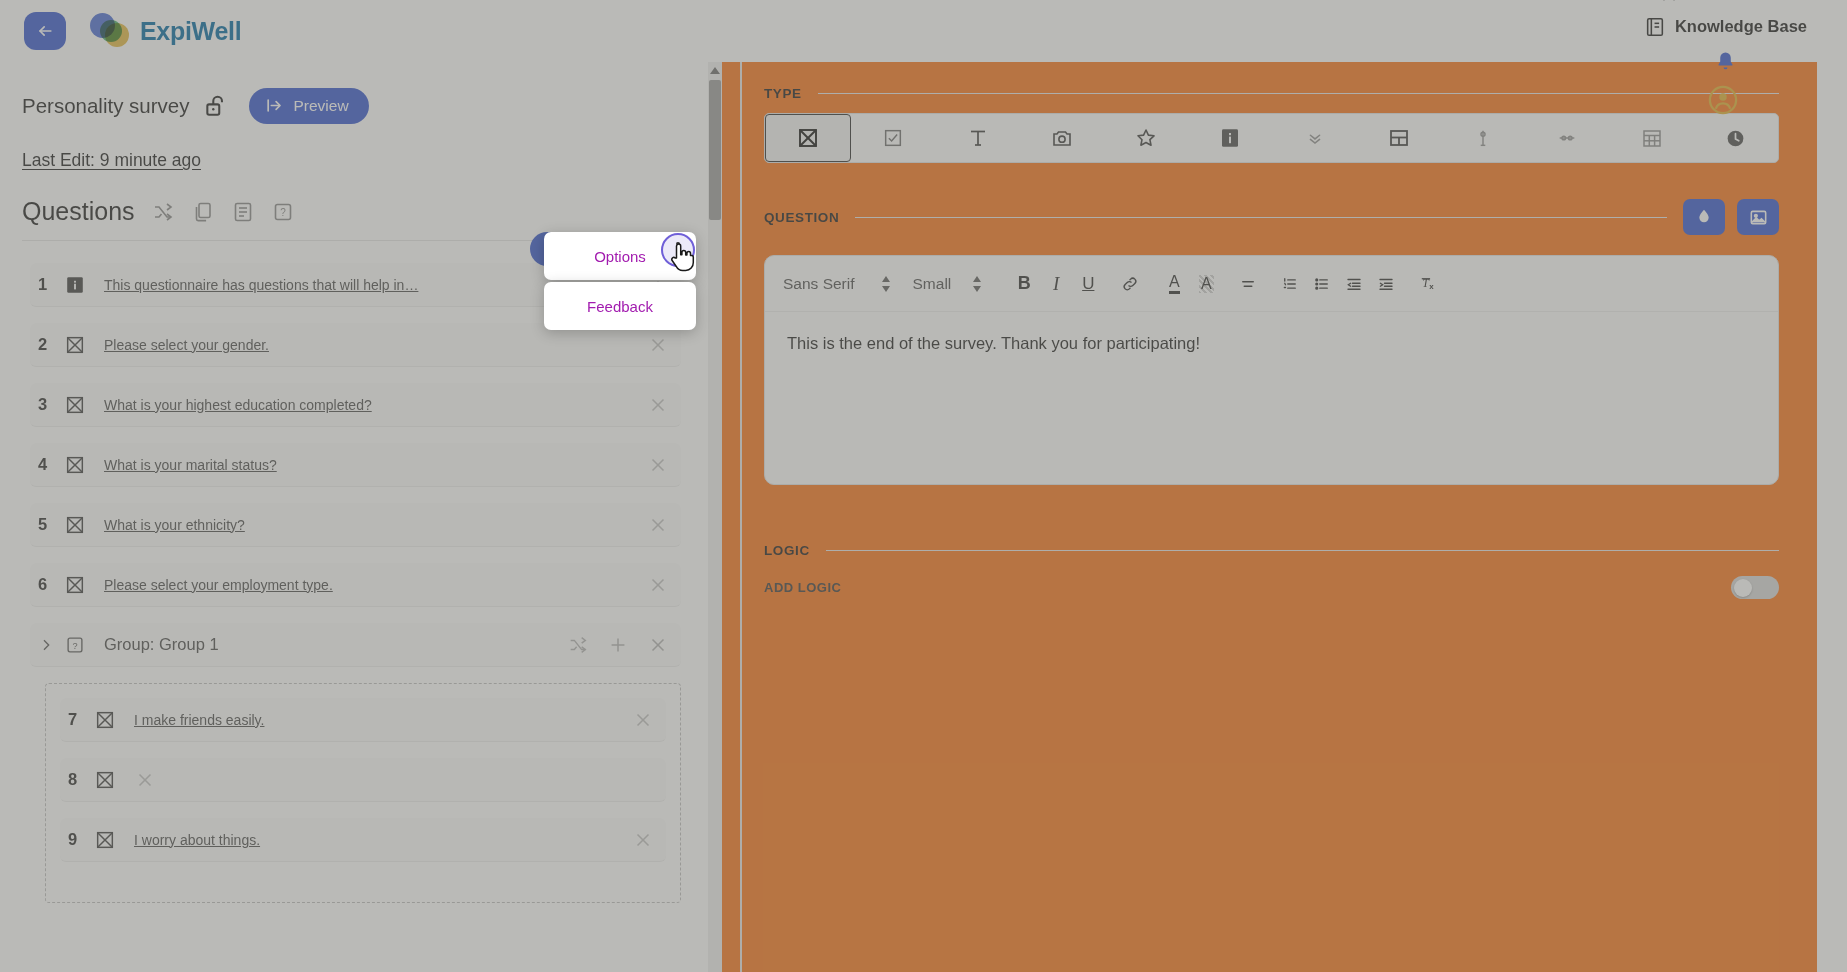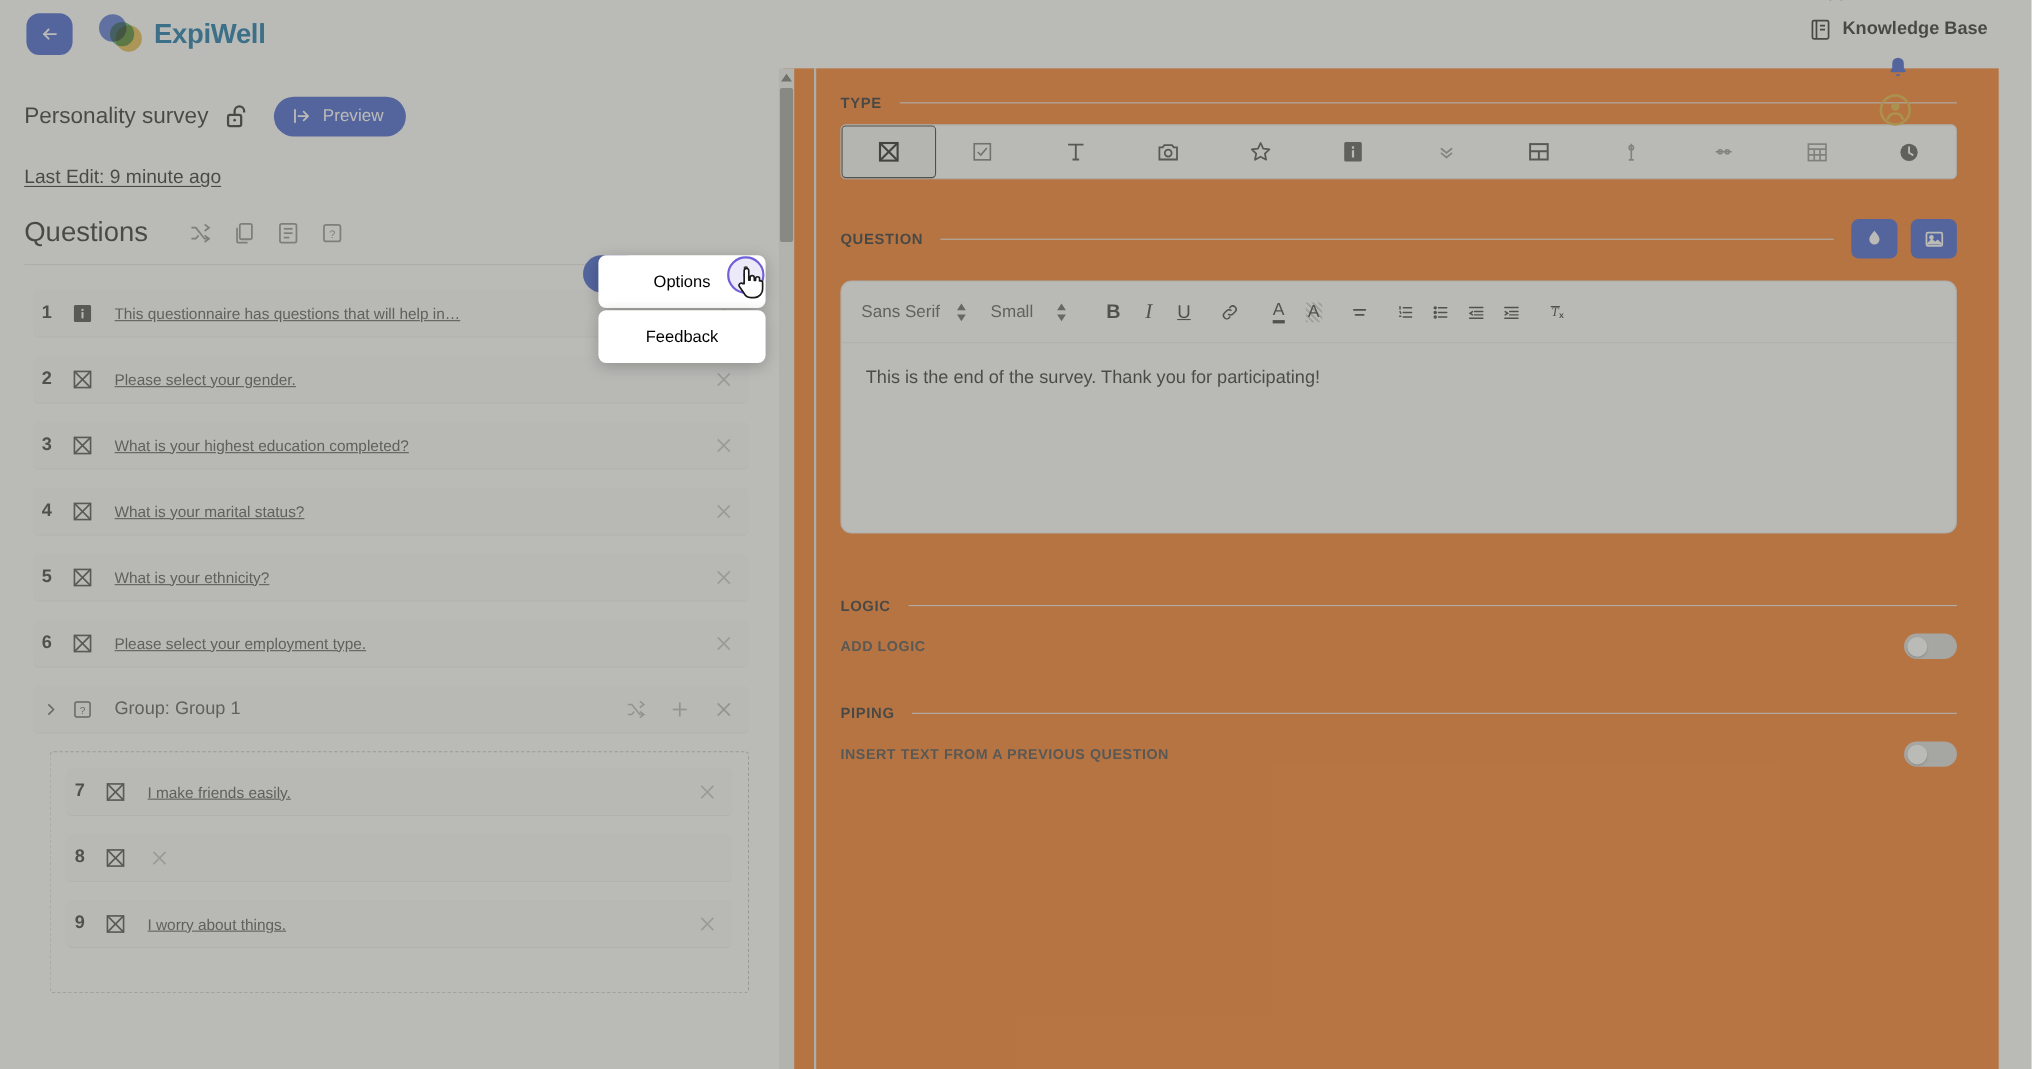--- a/index.html
+++ b/index.html
@@ -102,21 +102,21 @@
   .last-edit {
     margin: 26px 0 0 22px;
     font-size: 17.5px; color: #1c1c1c;
     text-decoration: underline; text-underline-offset: 3px;
     display: inline-block; cursor: pointer;
   }
 
   .q-head-row {
     display: flex; align-items: center;
     margin: 26px 0 0 22px;
-    gap: 29px;
+    gap: 10px;
     position: relative;
   }
   .q-head-title { font-size: 25px; color: #1c1c1c; font-weight: normal; }
   .q-head-icons { display: flex; align-items: center; gap: 16px; margin-left: 6px; }
   .q-head-icons .hicon { width: 24px; height: 24px; cursor: pointer; opacity: .72; }
 
   .q-head-divider {
     margin: 14px 22px 0 22px; height: 1px; background: #e4e4e4;
   }
 
@@ -266,21 +266,21 @@
     background: #fcfcfc;
   }
   #rte-toolbar {
     display: flex; align-items: center;
     height: 56px;
     padding: 0 18px;
     gap: 0;
     border-bottom: 1px solid #ececec;
   }
   .rte-select {
-    display: flex; align-items: center; gap: 15px;
+    display: flex; align-items: center; gap: 27px;
     font-size: 15.5px; color: #4d4d4d; cursor: pointer;
   }
   .stepper { display: inline-block; width: 9px; height: 20px; position: relative; }
   .stepper::before, .stepper::after {
     content: ""; position: absolute; left: 0;
     border-left: 4.5px solid transparent; border-right: 4.5px solid transparent;
   }
   .stepper::before { top: 2px; border-bottom: 6px solid #5a5a5a; }
   .stepper::after  { bottom: 2px; border-top: 6px solid #5a5a5a; }
   .rte-gap-1 { width: 22px; }
@@ -329,21 +329,21 @@
     font-family: "Liberation Sans", sans-serif;
   }
   .dd-panel {
     background: #ffffff;
     border-radius: 7px;
     box-shadow: 0 3px 14px rgba(0,0,0,.22);
   }
   .dd-item {
     height: 48px;
     display: flex; align-items: center; justify-content: center;
-    font-size: 15px; color: #000000;
+    font-size: 15px; color: #a21caf;
     cursor: pointer;
   }
   .dd-feedback-wrap {
     margin-top: 2px;
   }
 
   
   #dots-btn {
     position: absolute;
     left: 661px; top: 233px;
@@ -887,32 +887,20 @@
         <span class="sec-rule"></span>
       </div>
       <div class="toggle-row">
         <span class="toggle-label">ADD LOGIC</span>
         <div class="toggle">
           <span class="knob"></span>
         </div>
       </div>
     </div>
 
-    <div id="piping-section">
-      <div class="sec-head" style="padding-top:0;">
-        <span class="sec-label">PIPING</span>
-        <span class="sec-rule"></span>
-      </div>
-      <div class="toggle-row">
-        <span class="toggle-label">INSERT TEXT FROM A PREVIOUS QUESTION</span>
-        <div class="toggle">
-          <span class="knob"></span>
-        </div>
-      </div>
-    </div>
 
   </div>
 
   <div id="scrim"></div>
 
   <div id="dropdown">
     <div class="dd-panel">
       <div class="dd-item">Options</div>
     </div>
     <div class="dd-panel dd-feedback-wrap">

